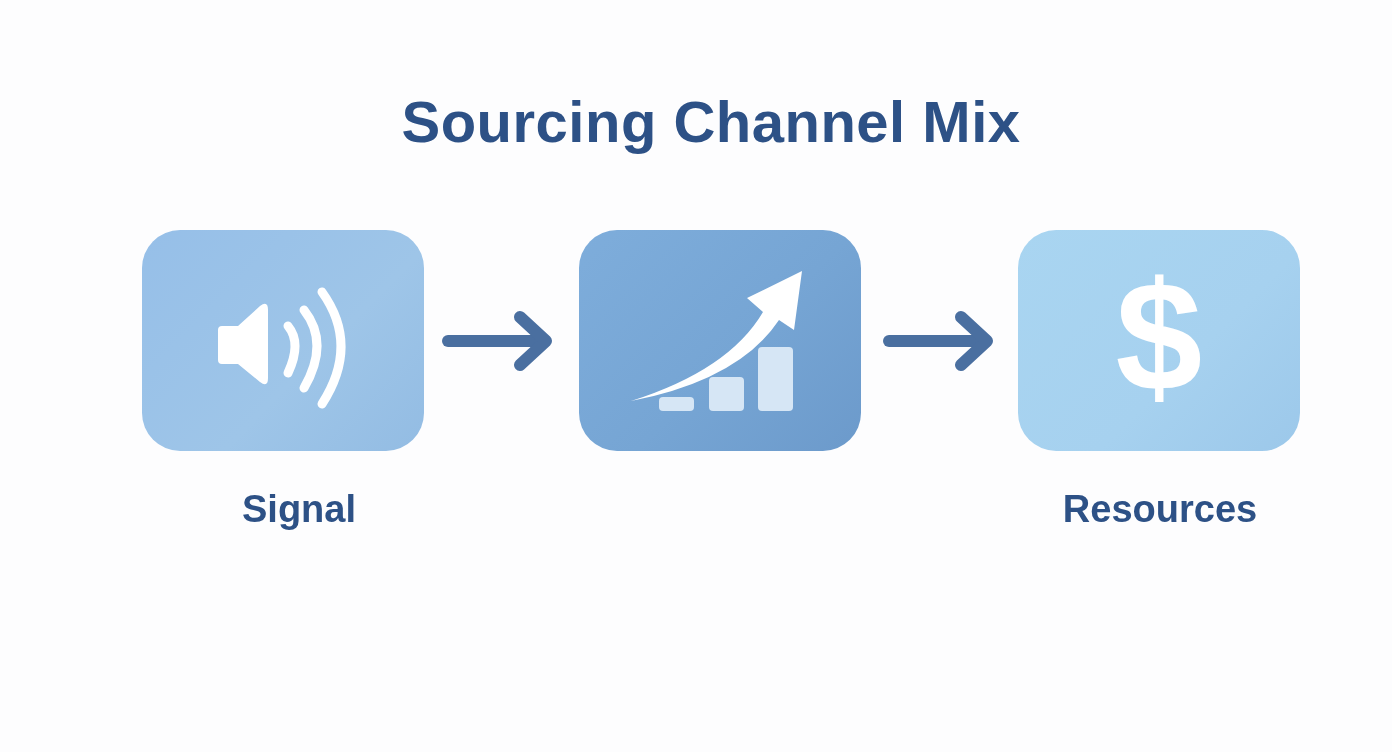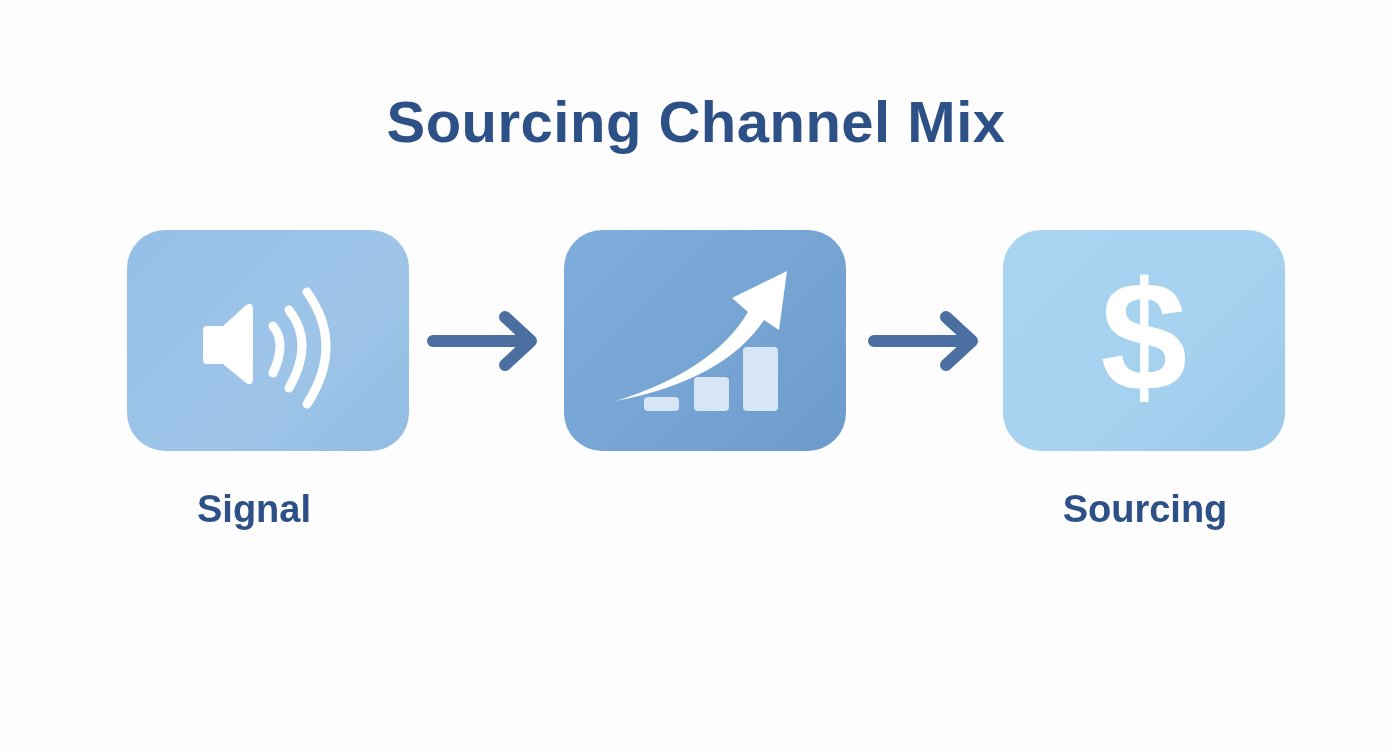--- a/index.html
+++ b/index.html
@@ -8,20 +8,21 @@
     width: 1392px;
     height: 752px;
     background: #fdfdfe;
     font-family: "Liberation Sans", sans-serif;
     overflow: hidden;
   }
   .canvas {
     position: relative;
     width: 1292px;
     height: 752px;
+    margin-left: 15px;
   }
   .title {
     position: absolute;
     left: 0;
     width: 1392px;
     top: 88px;
     text-align: center;
     font-size: 58px;
     font-weight: bold;
     color: #2d5186;
@@ -57,21 +58,21 @@
   .arrow-2 { left: 868px; }
   .label {
     position: absolute;
     top: 488px;
     width: 320px;
     text-align: center;
     font-size: 38px;
     font-weight: bold;
     color: #2d5186;
   }
-  .label-1 { left: 94px; }
+  .label-1 { left: 124px; }
   .label-2 { left: 545px; }
   .label-3 { left: 985px; }
 </style>
 </head>
 <body>
 
 <div class="canvas">
 
   <div class="title">Sourcing Channel Mix</div>
 
@@ -103,14 +104,14 @@
     <polyline points="78,9 104,33 78,57" stroke="#4a6fa0" stroke-width="12" fill="none" stroke-linecap="round" stroke-linejoin="round"></polyline>
   </svg>
 
   <div class="card card-3">
     <svg width="282" height="221" viewBox="0 0 282 221">
       <text x="141" y="160" text-anchor="middle" font-family="Liberation Sans, sans-serif" font-weight="bold" font-size="156" fill="#ffffff">$</text>
     </svg>
   </div>
 
   <div class="label label-1">Signal</div>
-  <div class="label label-3">Sourcing</div>
+  <div class="label label-3">Resources</div>
 </div>
 
 </body></html>

